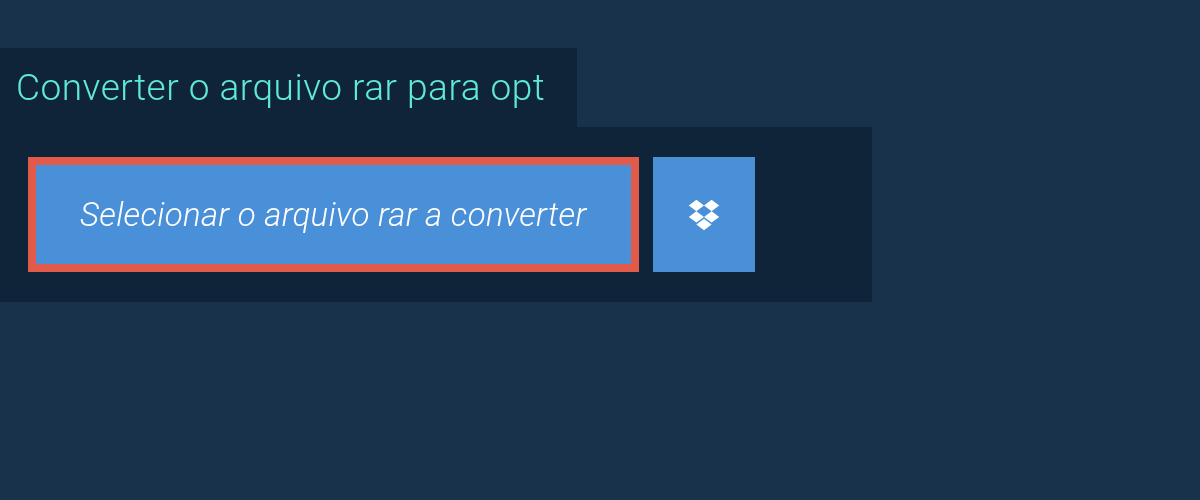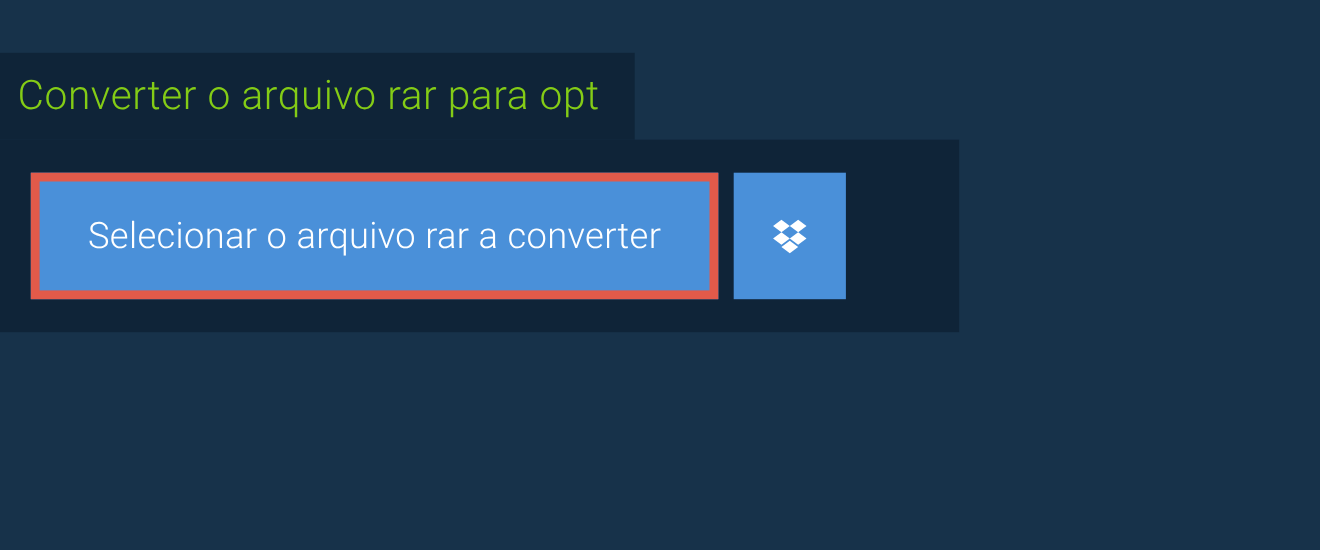--- a/index.html
+++ b/index.html
@@ -13,34 +13,35 @@
       background-color: #17324a;
       font-family: -apple-system, BlinkMacSystemFont, "Segoe UI", Roboto, sans-serif;
       overflow: hidden;
     }
     .tab-bar {
       display: flex;
       margin-top: 48px;
     }
     .tab {
       background-color: #0f2438;
-      color: #84cc16;
+      color: #5eead4;
       font-size: 37px;
       font-weight: 300;
       padding: 18px 32px 18px 16px;
       letter-spacing: 0.5px;
     }
     .panel {
       background-color: #0f2438;
       padding: 30px 28px 30px 28px;
       width: 872px;
     }
     .button-row {
       display: flex;
       gap: 0;
+      font-style: italic;
     }
     .select-file-button {
       background-color: #4a90d9;
       border: 8px solid #e25a4a;
       color: #ffffff;
       font-size: 33px;
       font-weight: 300;
       padding: 30px 44px;
       text-align: center;
       letter-spacing: 0.3px;

